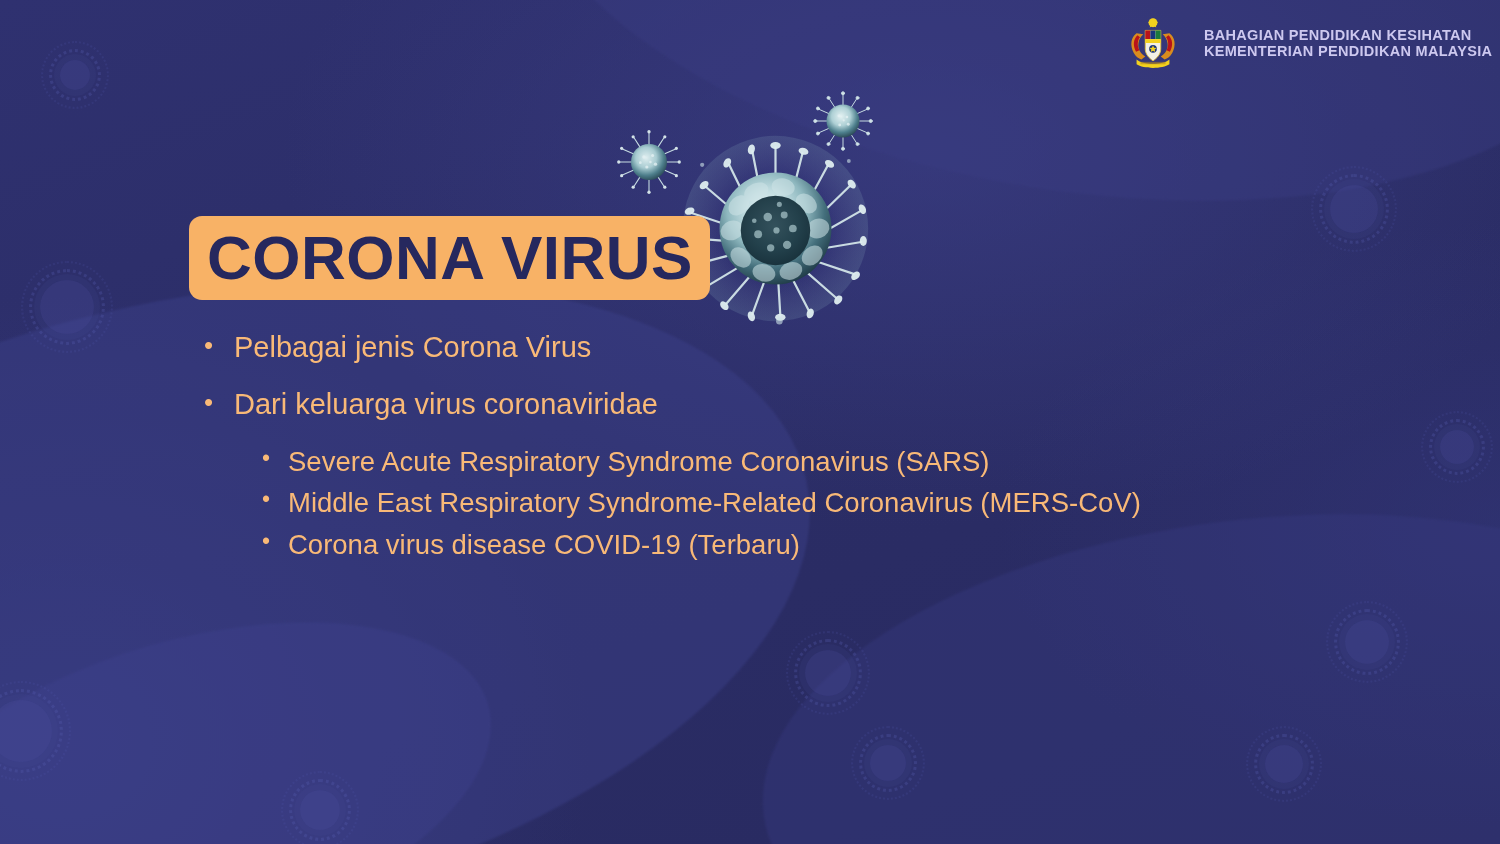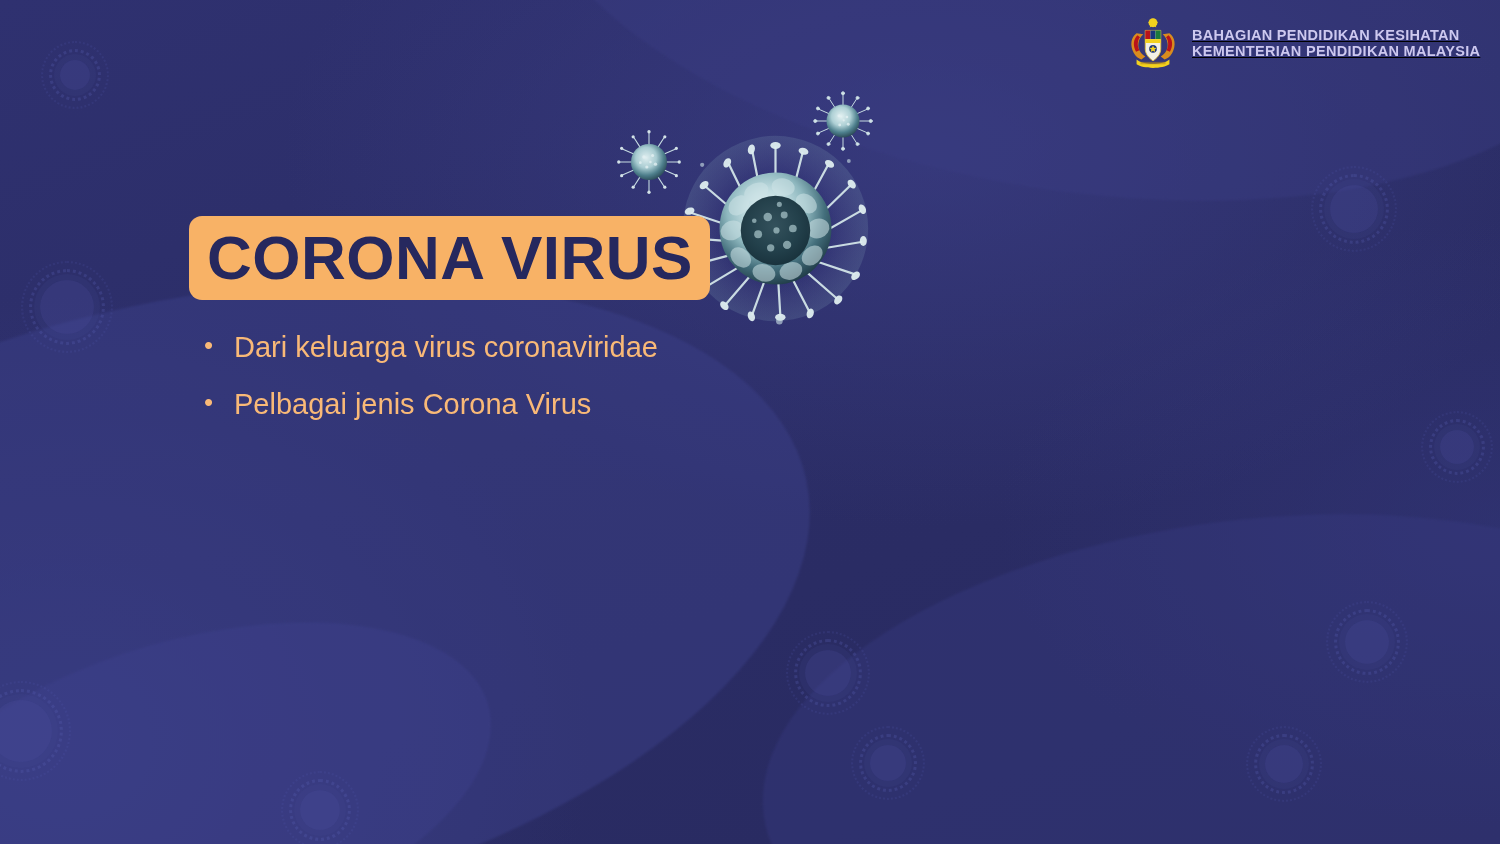--- a/index.html
+++ b/index.html
@@ -83,22 +83,21 @@
     border-style: dotted;
     border-width: 2px;
     border-color: rgba(86,92,175,0.18);
   }
 
   
   .logo-block {
     position: absolute;
     display: flex;
     align-items: center;
-    gap: 10px;
-    text-decoration: underline;
+    gap: 22px;
   }
   .crest { width: 58px; height: 58px; display: block; }
   .logo-text {
     display: flex;
     flex-direction: column;
     line-height: 1.12;
   }
   .logo-line {
     color: #cdc8ef;
     font-size: 14.5px;
@@ -431,20 +430,25 @@
       </g>
     </svg>
   </div>
 
   <div class="title-box">
     <span class="title-text">CORONA VIRUS</span>
   </div>
 
   <div class="body-area">
 
+    <div class="bullet-l1">Pelbagai jenis Corona Virus</div>
+
     <div class="bullet-l1">Dari keluarga virus coronaviridae</div>
 
-    <div class="bullet-l1">Pelbagai jenis Corona Virus</div>
-
+    <div class="sublist">
+      <div class="bullet-l2">Severe Acute Respiratory Syndrome Coronavirus (SARS)</div>
+      <div class="bullet-l2 wrap">Middle East Respiratory Syndrome-Related Coronavirus (MERS-CoV)</div>
+      <div class="bullet-l2">Corona virus disease COVID-19 (Terbaru)</div>
+    </div>
 
   </div>
 
 </div>
 
 </body></html>

